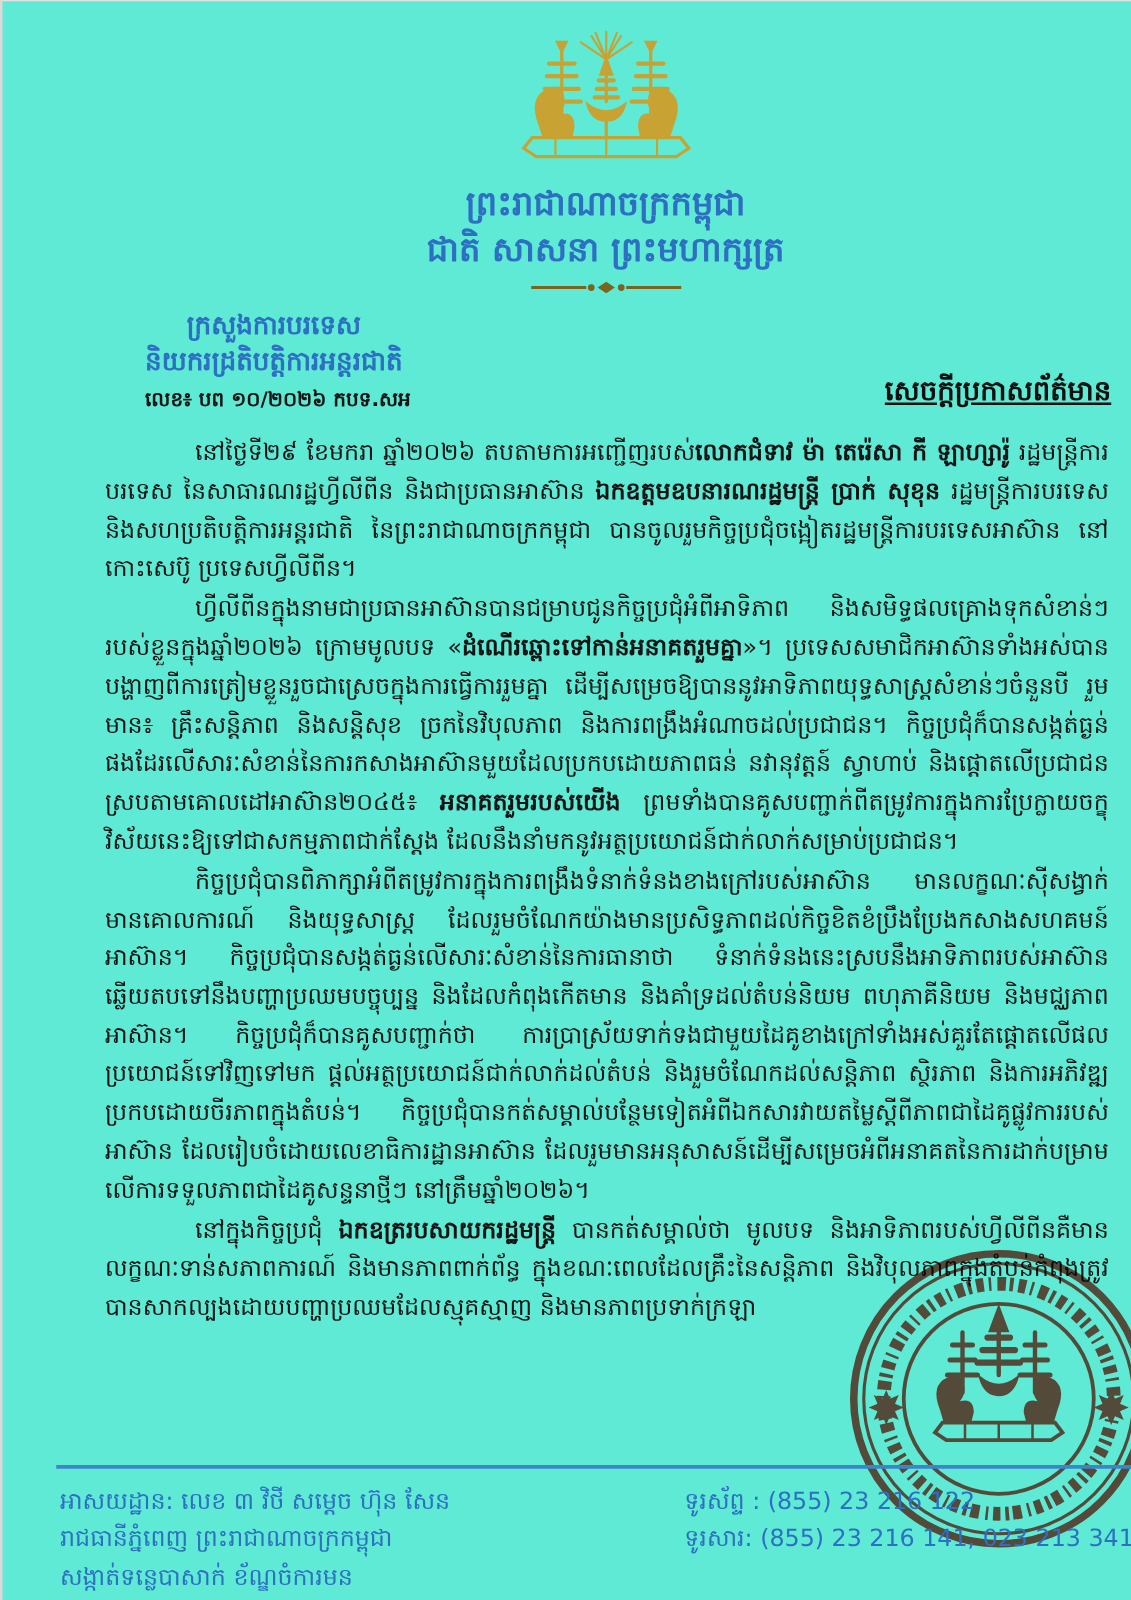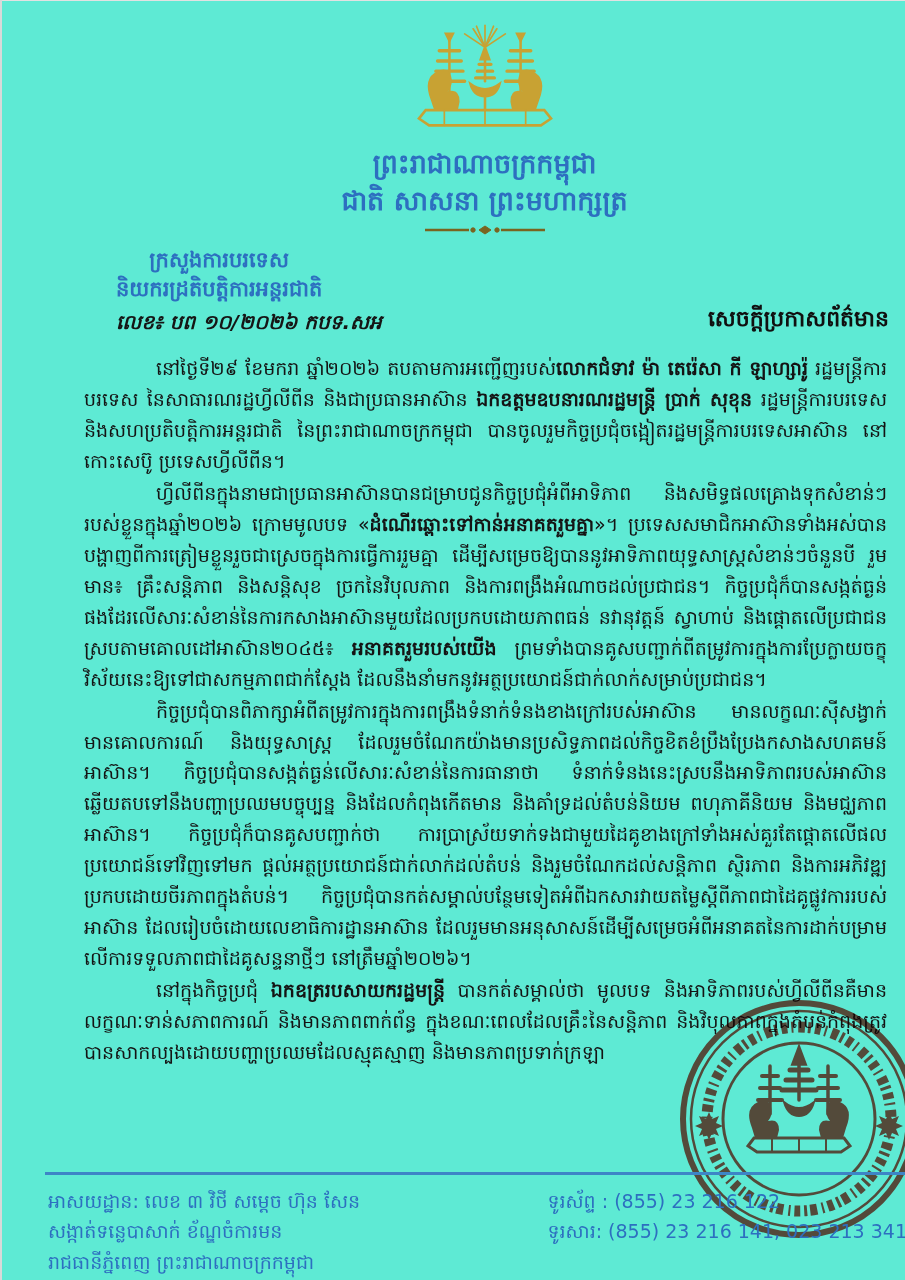--- a/index.html
+++ b/index.html
@@ -35,32 +35,32 @@
   .ministry-block{ text-align:left;margin-left:36px; }
   .ministry-name{
     color:#2d6fc0;
     font-weight:bold;
     font-size:21px;
     line-height:1.35;
     text-align:center;
     display:inline-block;
   }
   .doc-number{
-    font-size:20px;
+    font-size:16px;
     color:#151515;
     margin-top:6px;
     font-weight:bold;
     text-align:right;
-    font-style:italic;
   }
   .doc-type{
     font-size:22px;
     font-weight:bold;
     color:#101010;
     padding-bottom:2px;
+    text-decoration:underline;
   }
   
   .doc-title{
     text-align:center;
     font-size:23px;
     font-weight:bold;
     margin:20px 40px 0 40px;
     color:#0d0d0d;
   }
   
@@ -210,22 +210,22 @@
         <path d="M78 142 h90 l6 8 -9 6 h-84 l-9 -6 Z" stroke-width="3"></path>
         <path d="M96 142 v14 M123 142 v14 M150 142 v14" stroke-width="2"></path>
       </g>
     </g>
   </svg>
 
   <hr class="footer-divider">
   <div class="footer">
     <div class="col">
       <div>អាសយដ្ឋាន:  លេខ ៣ វិថី សម្តេច ហ៊ុន សែន</div>
+      <div>រាជធានីភ្នំពេញ ព្រះរាជាណាចក្រកម្ពុជា</div>
       <div>សង្កាត់ទន្លេបាសាក់ ខ័ណ្ឌចំការមន</div>
-      <div>រាជធានីភ្នំពេញ ព្រះរាជាណាចក្រកម្ពុជា</div>
     </div>
     <div class="col">
       <div>ទូរស័ព្ទ : (855) 23 216 122</div>
       <div>ទូរសារ: (855) 23 216 141, 023 213 341</div>
     </div>
   </div>
 
 </div>
 
 </body></html>

